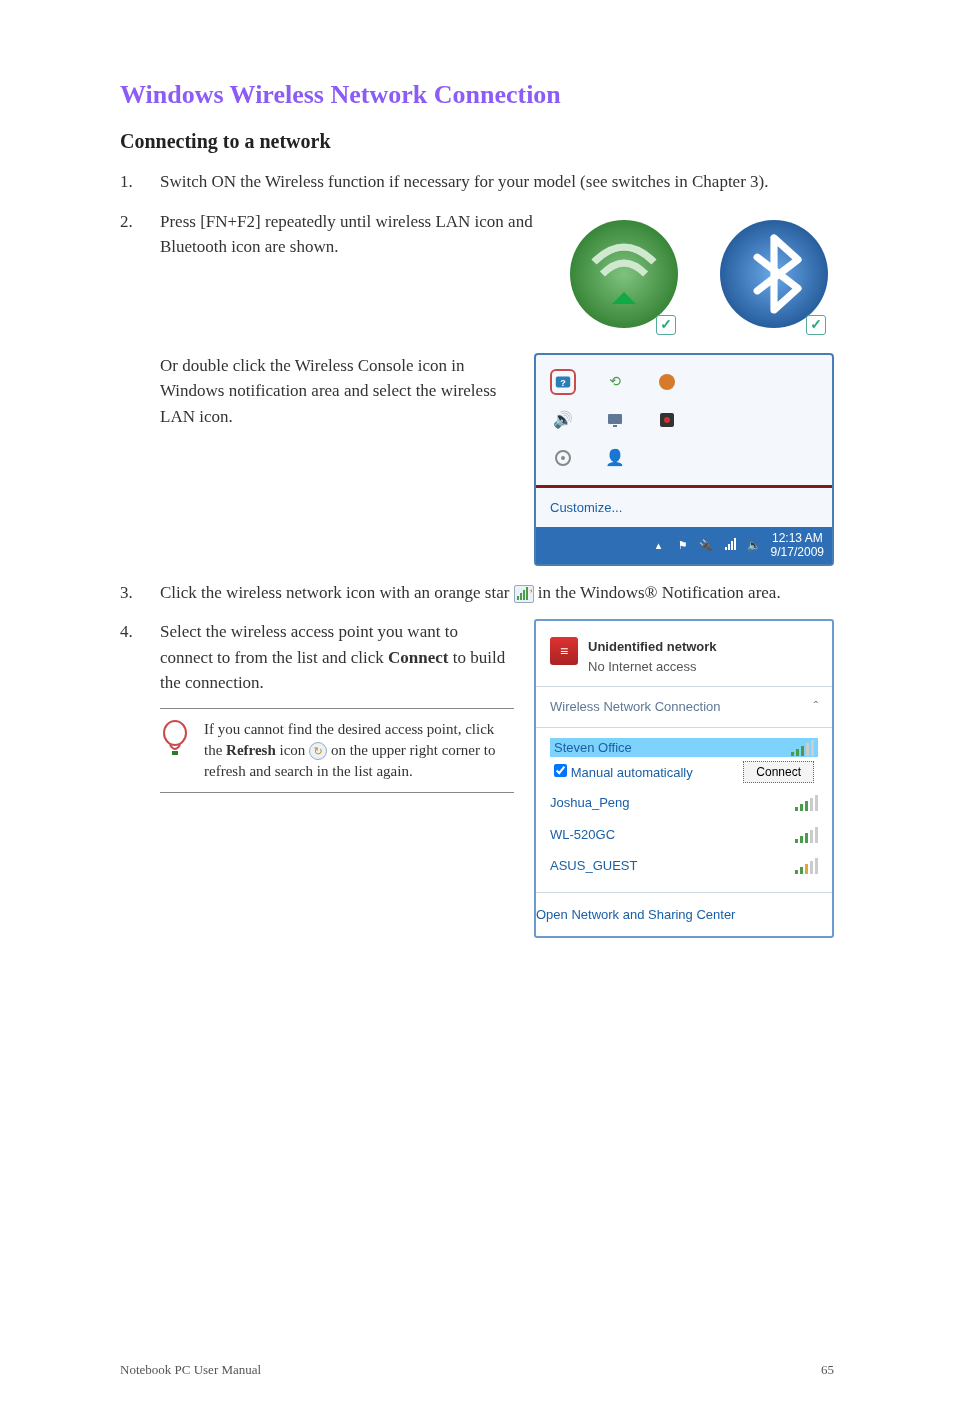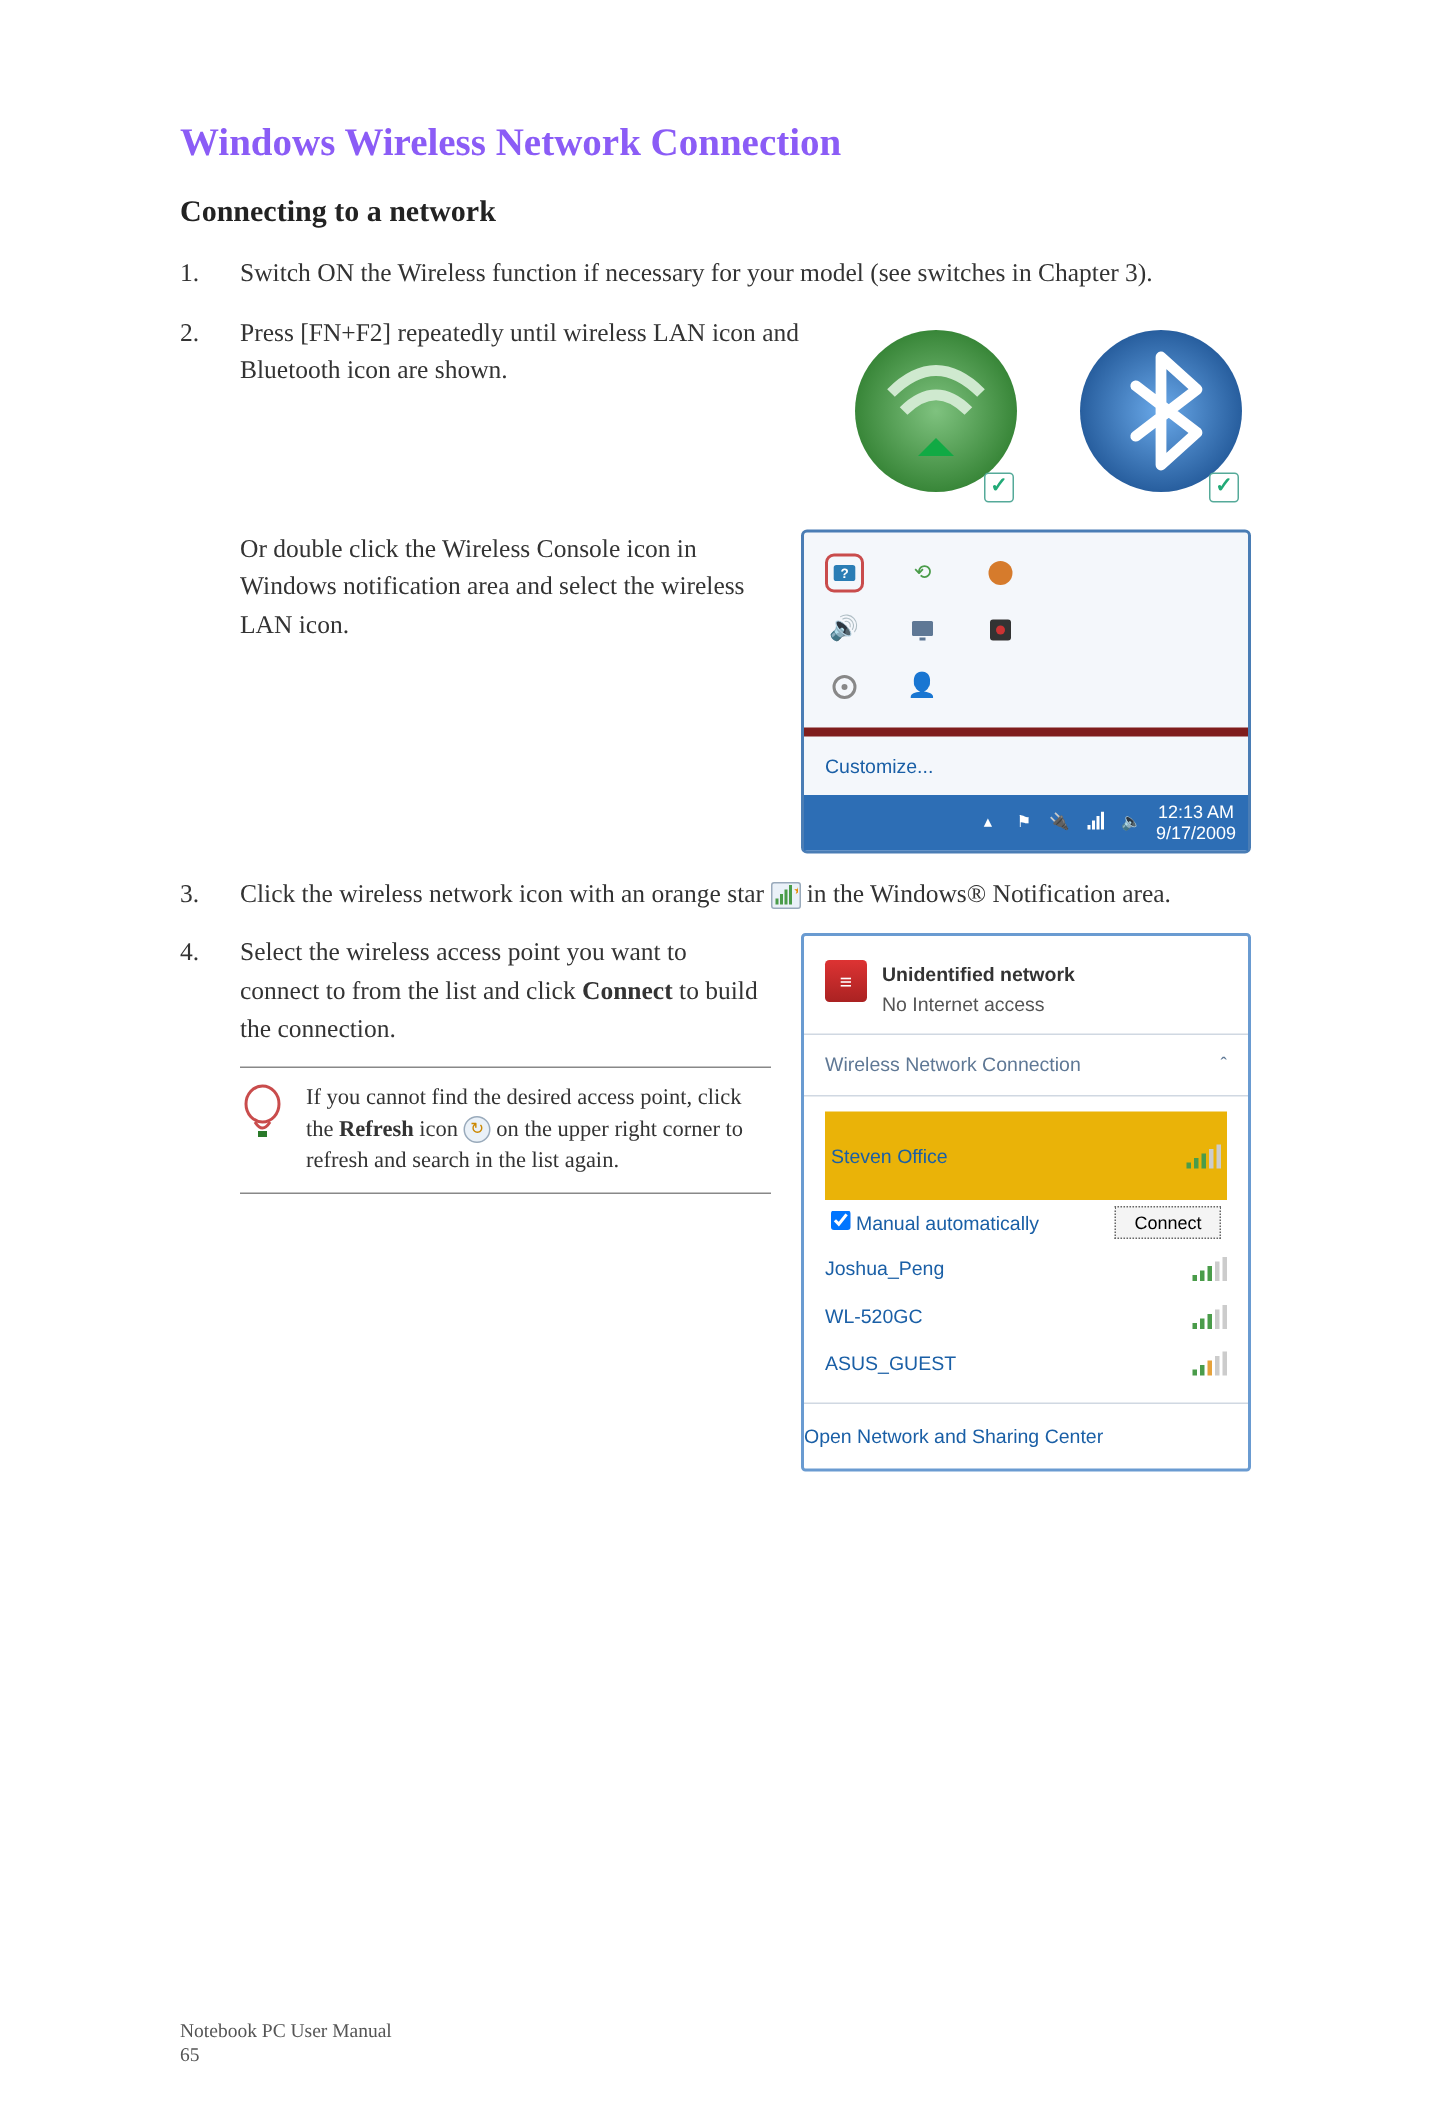--- a/index.html
+++ b/index.html
@@ -15,57 +15,57 @@
   .icons-pair { display: flex; gap: 30px; }
   .icon-box { width: 120px; height: 130px; position: relative; }
   .check { position: absolute; bottom: 4px; right: 8px; width: 20px; height: 20px; background: #fff; border: 1px solid #5a9; border-radius: 3px; display:flex; align-items:center; justify-content:center; color:#2a7; font-size:14px; font-weight:bold; }
   .wifi-svg { width: 100%; height: 100%; }
   .bt-svg { width: 100%; height: 100%; }
 
   .tray-popup { width: 300px; border: 2px solid #4a7db5; border-radius: 4px; background: #f4f7fb; font-family: 'Segoe UI', Tahoma, sans-serif; font-size: 13px; }
   .tray-icons { padding: 14px; display: grid; grid-template-columns: repeat(3, 34px); gap: 12px 18px; }
   .tray-icons .ico { width: 26px; height: 26px; display:flex; align-items:center; justify-content:center; font-size:16px; }
   .tray-icons .circled { border: 2px solid #c94c4c; border-radius: 6px; padding: 2px; }
-  .tray-bottom { border-top: 6px solid #7f1d1d; padding: 10px 14px; color: #1a5fa6; }
+  .tray-bottom { border-top: 3px solid #7f1d1d; padding: 10px 14px; color: #1a5fa6; }
   .taskbar-strip { display:flex; align-items:center; justify-content:flex-end; background:#2d6eb5; color:#fff; padding:4px 8px; gap:8px; font-size:11px; }
   .taskbar-strip .time { font-size: 12px; line-height: 1.2; text-align:center; }
   .taskbar-strip .ico-s { width:16px; height:16px; display:flex; align-items:center; justify-content:center; color:#fff; }
 
   .inline-icon { display: inline-flex; width: 20px; height: 18px; vertical-align: middle; border: 1px solid #9ab; background: #eaf1f8; border-radius:2px; align-items:center; justify-content:center; font-size:11px; color:#c80; }
 
   .note-box { border-top: 1px solid #888; border-bottom: 1px solid #888; padding: 10px 0; display:flex; gap:12px; align-items:flex-start; margin-top:12px; }
   .note-box .bulb { width: 32px; flex-shrink:0; }
   .note-box .bulb svg { width: 30px; height: 40px; }
   .note-text { font-size: 15px; line-height: 1.4; }
 
   .net-popup { width: 300px; border: 2px solid #6a9bd1; border-radius: 3px; background: #fff; font-family: 'Segoe UI', Tahoma, sans-serif; font-size: 13px; }
   .net-popup .sec { padding: 10px 14px; }
   .net-popup .sec.border-b { border-bottom: 1px solid #d0d8e2; }
   .net-popup .hdr { display:flex; justify-content:space-between; align-items:flex-start; color:#333; }
   .net-popup .refresh { width:22px; height:22px; border:1px solid #5a9bd1; border-radius:50%; display:flex; align-items:center; justify-content:center; color:#2a7; font-size:13px; }
   .net-popup .unidentified { display:flex; gap:10px; margin-top:6px; }
   .net-popup .unidentified .neticon { width:28px; height:28px; background: linear-gradient(#d33,#a22); border-radius:3px; display:flex; align-items:center; justify-content:center; color:#fff; font-size:14px; }
   .net-popup .wnc-title { color:#5f7895; font-size:13px; display:flex; justify-content:space-between; align-items:center; }
   .net-popup .netitem { display:flex; justify-content:space-between; align-items:center; padding:6px 0; color:#1a5fa6; }
-  .net-popup .netitem.selected { background: #eab308; padding:20px 4px; }
+  .net-popup .netitem.selected { background: #7dd3fc; padding:0 4px; }
   .net-popup .bars { display:flex; align-items:flex-end; gap:2px; height:16px; }
   .net-popup .bars span { width:3px; background:#4a9c4a; }
   .net-popup .bars.weak span:nth-child(n+3){ background:#ccc; }
   .net-popup .bars.fade span:nth-child(n+4){ background:#ccc; }
   .net-popup .bars span:nth-child(1){height:4px}
   .net-popup .bars span:nth-child(2){height:7px}
   .net-popup .bars span:nth-child(3){height:10px}
   .net-popup .bars span:nth-child(4){height:13px}
   .net-popup .bars span:nth-child(5){height:16px}
   .net-popup .autorow { display:flex; justify-content:space-between; align-items:center; padding:4px 4px 4px 4px; }
   .net-popup .autorow label { color:#1a5fa6; }
   .net-popup .connect-btn { border:1px dotted #666; padding:3px 12px; background:#f4f4f4; font-size:12px; cursor:pointer; }
   .net-popup .open-center { text-align:left; color:#1a5fa6; padding:12px 0; border-top:1px solid #d0d8e2; }
 
-  .footer { position: absolute; bottom: 40px; left: 120px; right: 120px; display:flex; justify-content:space-between; font-size:13px; color:#555; border-top: 0; padding-top: 20px; flex-direction: column; }
+  .footer { position: absolute; bottom: 40px; left: 120px; right: 120px; display:flex; justify-content:space-between; font-size:13px; color:#555; border-top: 0; padding-top: 20px; }
 </style>
 </head>
 <body>
 
 <div class="page">
   <h2>Windows Wireless Network Connection</h2>
   <h3>Connecting to a network</h3>
 
   <ol class="main">
     <li>

